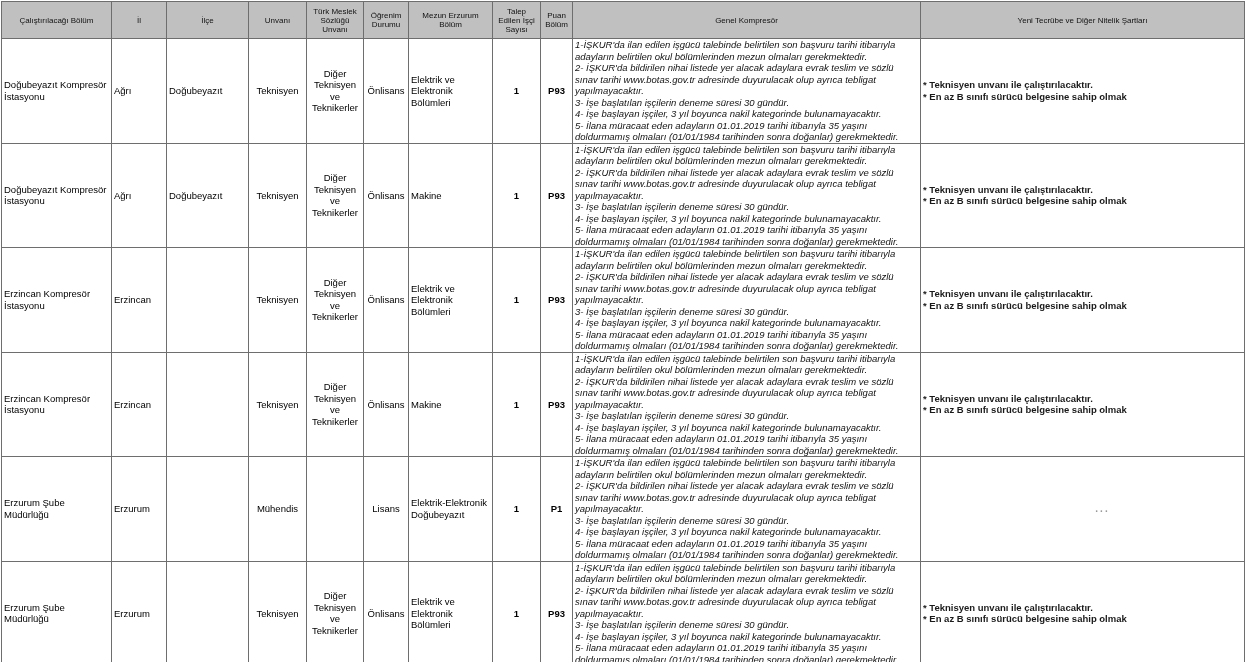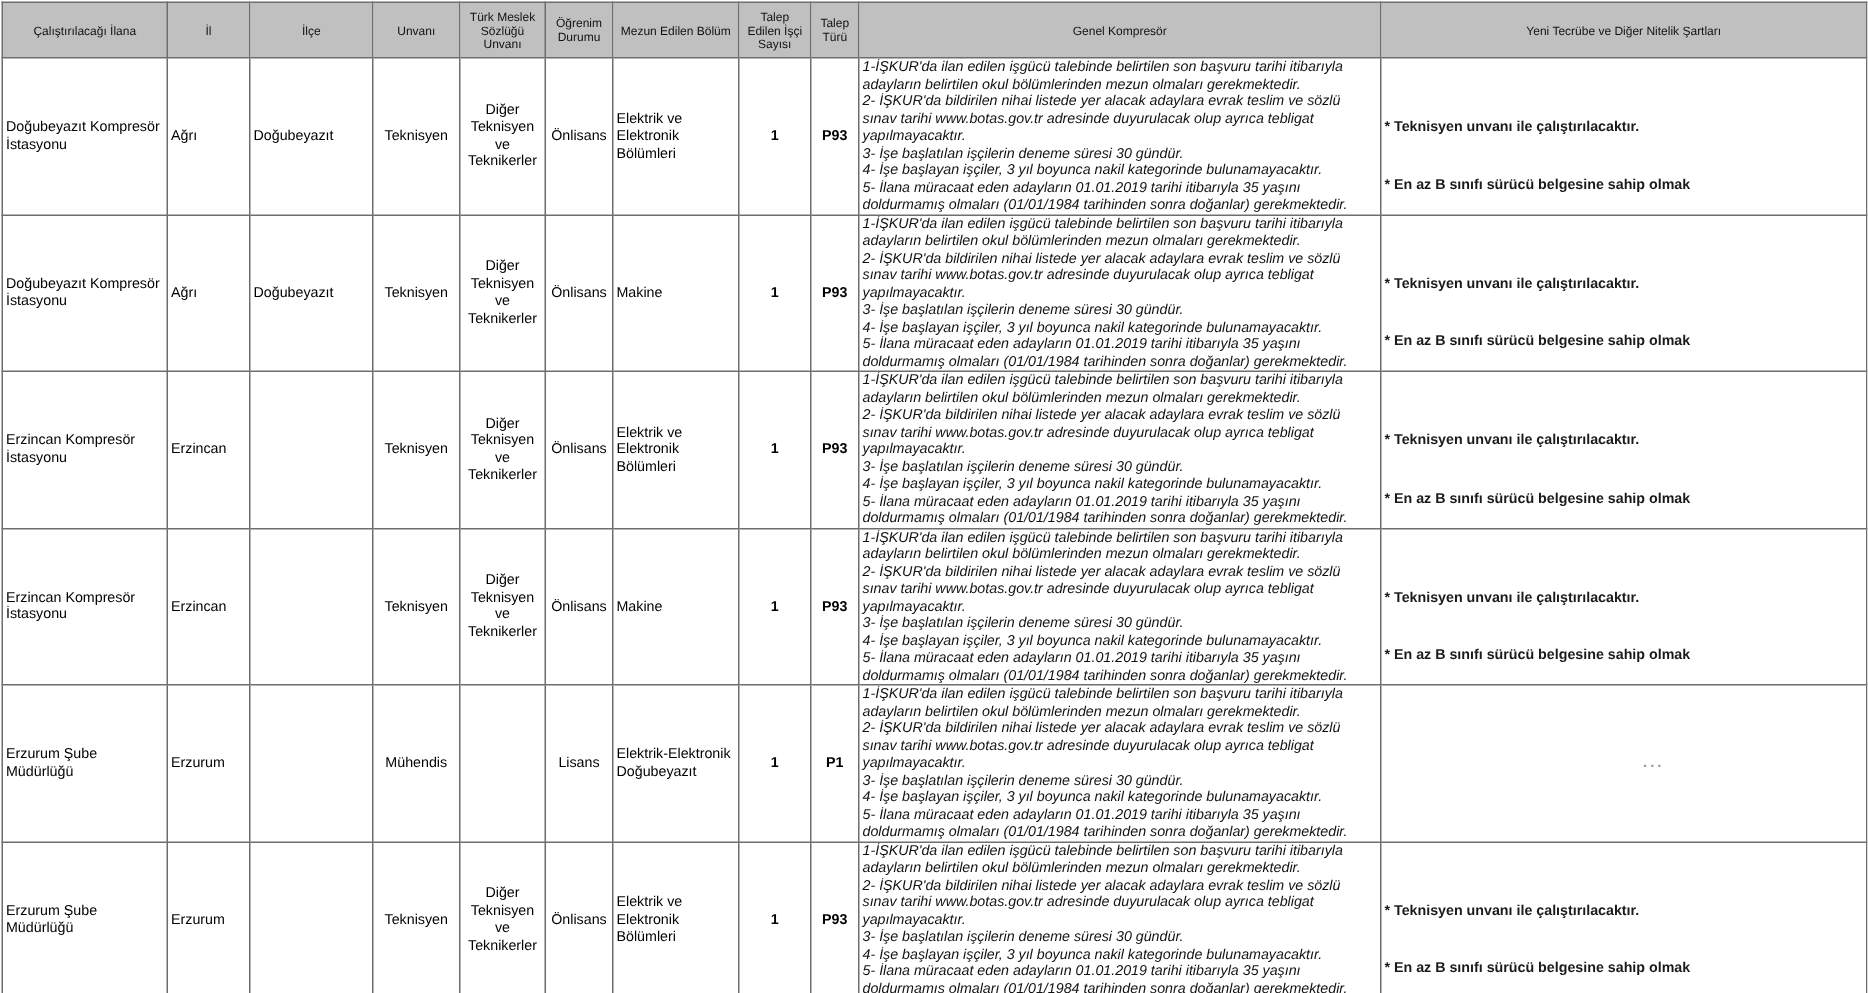--- a/index.html
+++ b/index.html
@@ -8,21 +8,21 @@
   table.listing th, table.listing td { border: 1px solid #6e6e6e; padding: 0 2px; overflow: hidden; }
   table.listing th { background: #c0c0c0; font-size: 8px; font-weight: normal; text-align: center; vertical-align: middle; height: 36px; line-height: 9px; color: #111; margin-left: 20px; }
   table.listing td { font-size: 9.5px; line-height: 11.5px; vertical-align: middle; height: 61px; }
   td.left { text-align: left; }
   td.center { text-align: center; }
   td.bold { font-weight: normal; font-size: 10.5px; line-height: 12.5px; }
   td.num { text-align: center; font-weight: bold; font-size: 10.5px; }
   td.rules { font-size: 4.4px; line-height: 6px; padding: 0 3px; color: #111; font-style: italic; }
   td.rules div { white-space: normal; }
   td.reqs { font-size: 7.6px; line-height: 10px; font-weight: bold; color: #1a1a1a; padding-left: 3px; }
-  td.reqs div { white-space: normal; margin-top: 27px; }
+  td.reqs div { white-space: normal; }
   .ellipsis { display: block; text-align: center; color: #999; font-size: 10px; letter-spacing: 2px; margin-left: 40px; }
 </style>
 </head>
 <body>
 
 <table class="listing">
   <colgroup>
     <col style="width:110px">
     <col style="width:55px">
     <col style="width:82px">
@@ -30,29 +30,29 @@
     <col style="width:57px">
     <col style="width:45px">
     <col style="width:84px">
     <col style="width:48px">
     <col style="width:32px">
     <col style="width:348px">
     <col style="width:324px">
   </colgroup>
   <thead>
     <tr>
-      <th>Çalıştırılacağı İlana</th>
+      <th>Çalıştırılacağı Bölüm</th>
       <th>İl</th>
       <th>İlçe</th>
       <th>Unvanı</th>
       <th>Türk Meslek Sözlüğü Unvanı</th>
       <th>Öğrenim Durumu</th>
-      <th>Mezun Edilen Bölüm</th>
+      <th>Mezun Erzurum Bölüm</th>
       <th>Talep Edilen İşçi Sayısı</th>
-      <th>Talep Türü</th>
+      <th>Puan Bölüm</th>
       <th>Genel Kompresör</th>
       <th>Yeni Tecrübe ve Diğer Nitelik Şartları</th>
     </tr>
   </thead>
   <tbody id="rows">
       <tr>
     <td class="left">Doğubeyazıt Kompresör İstasyonu</td>
     <td class="left">Ağrı</td>
     <td class="left">Doğubeyazıt</td>
     <td class="center">Teknisyen</td>

